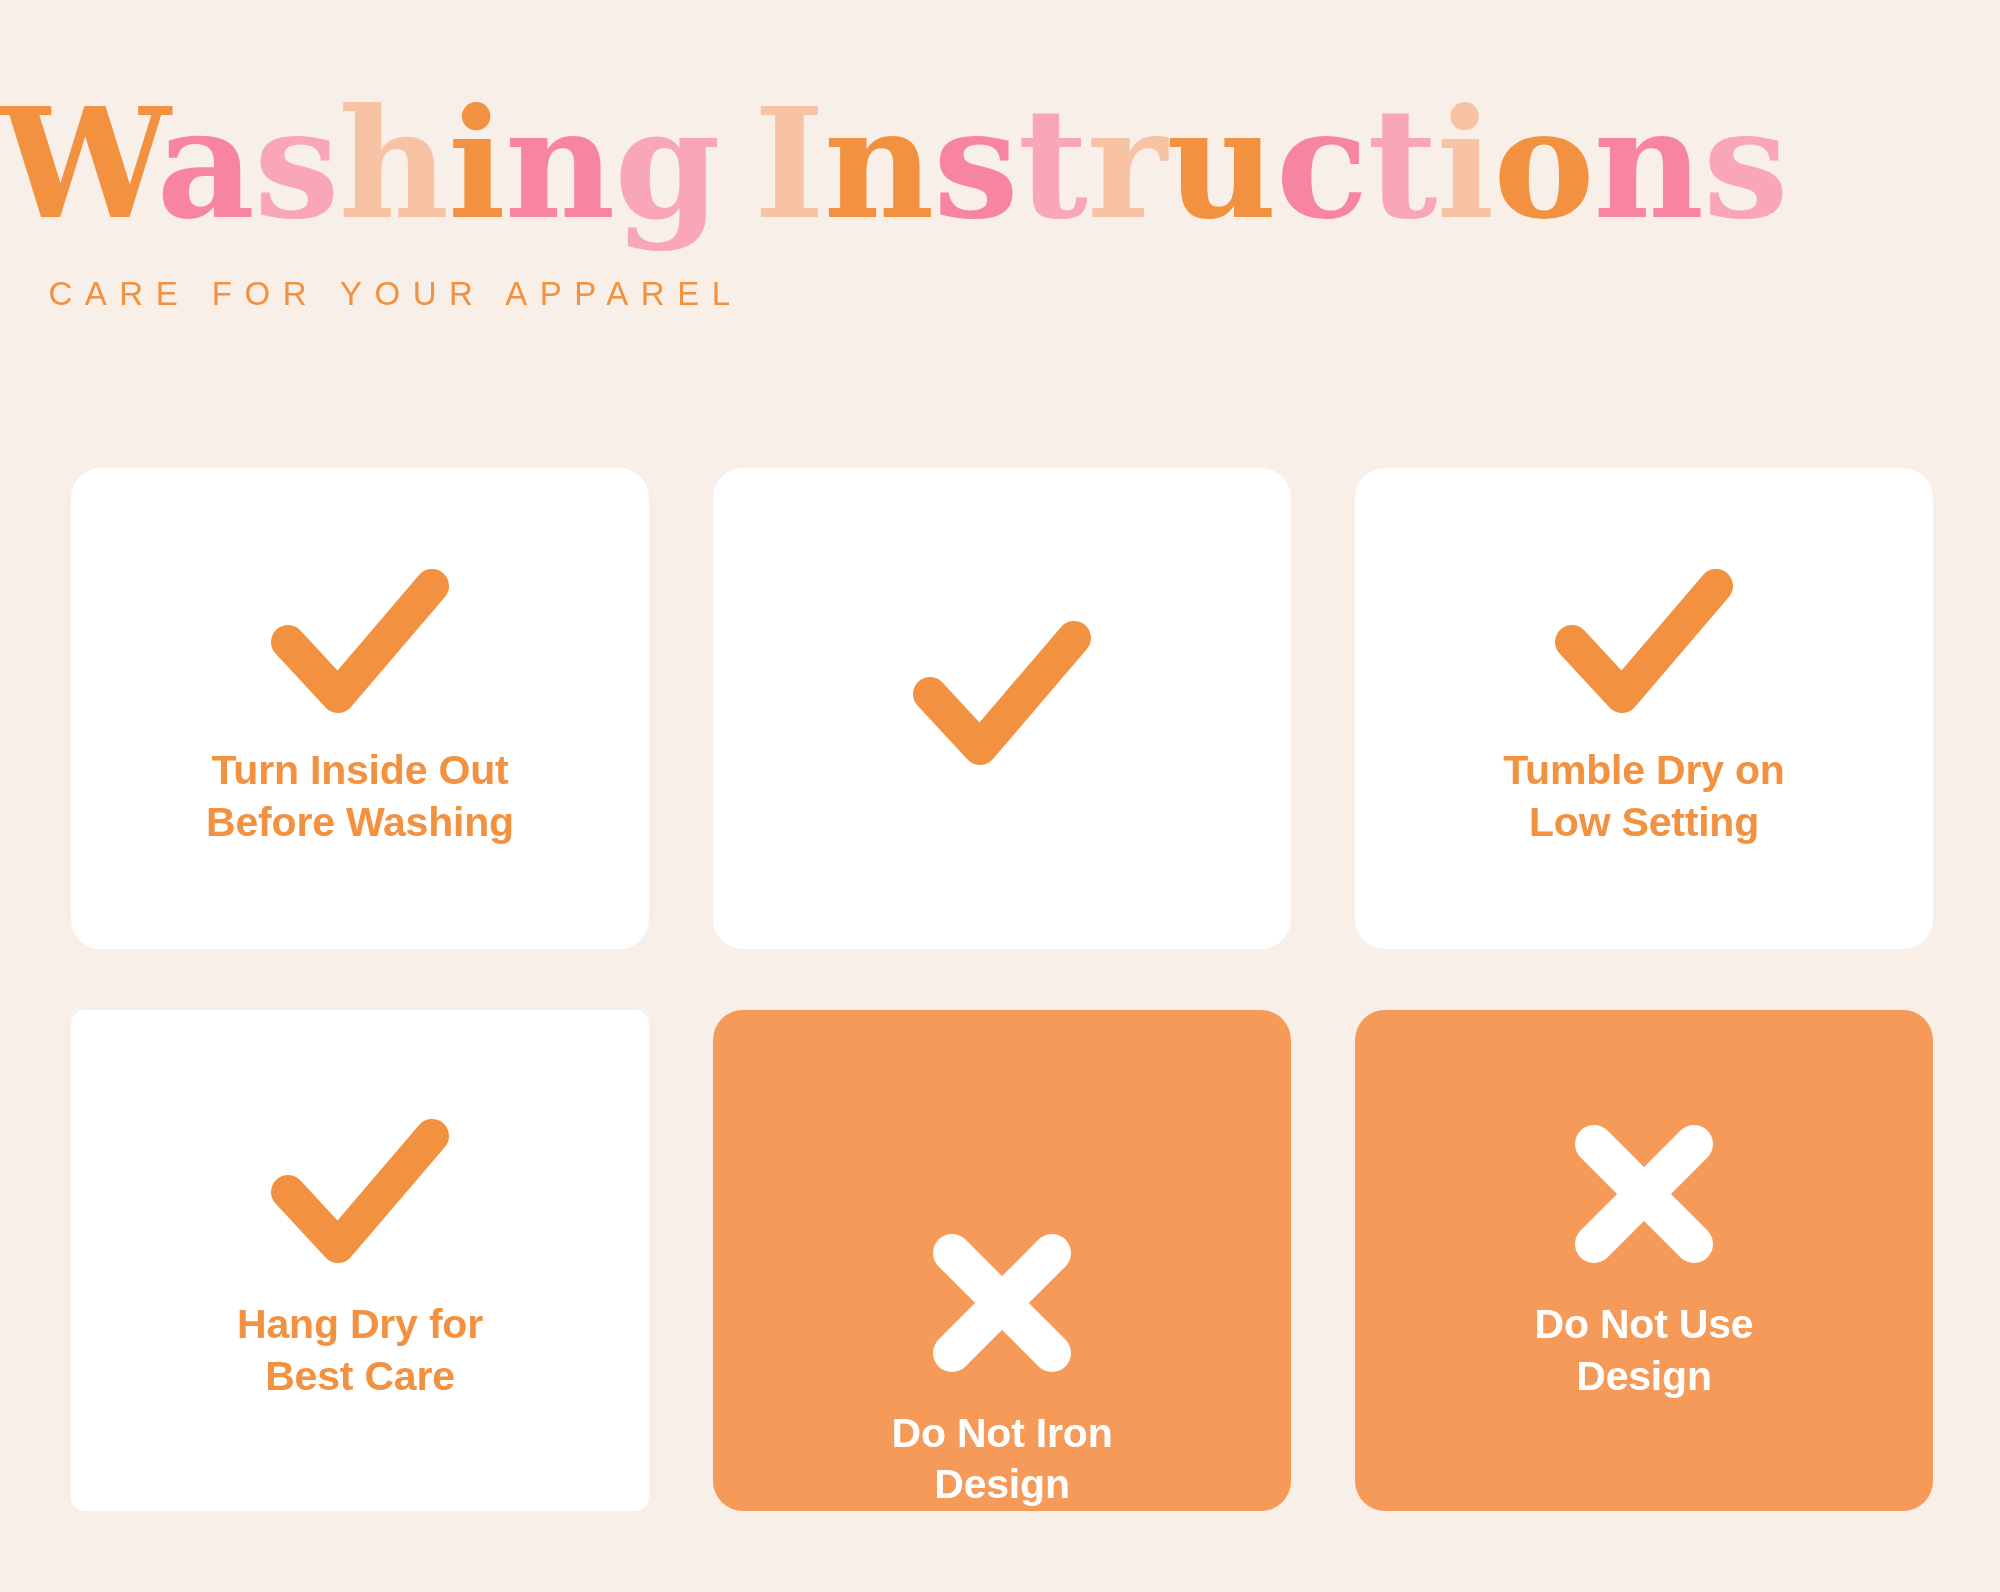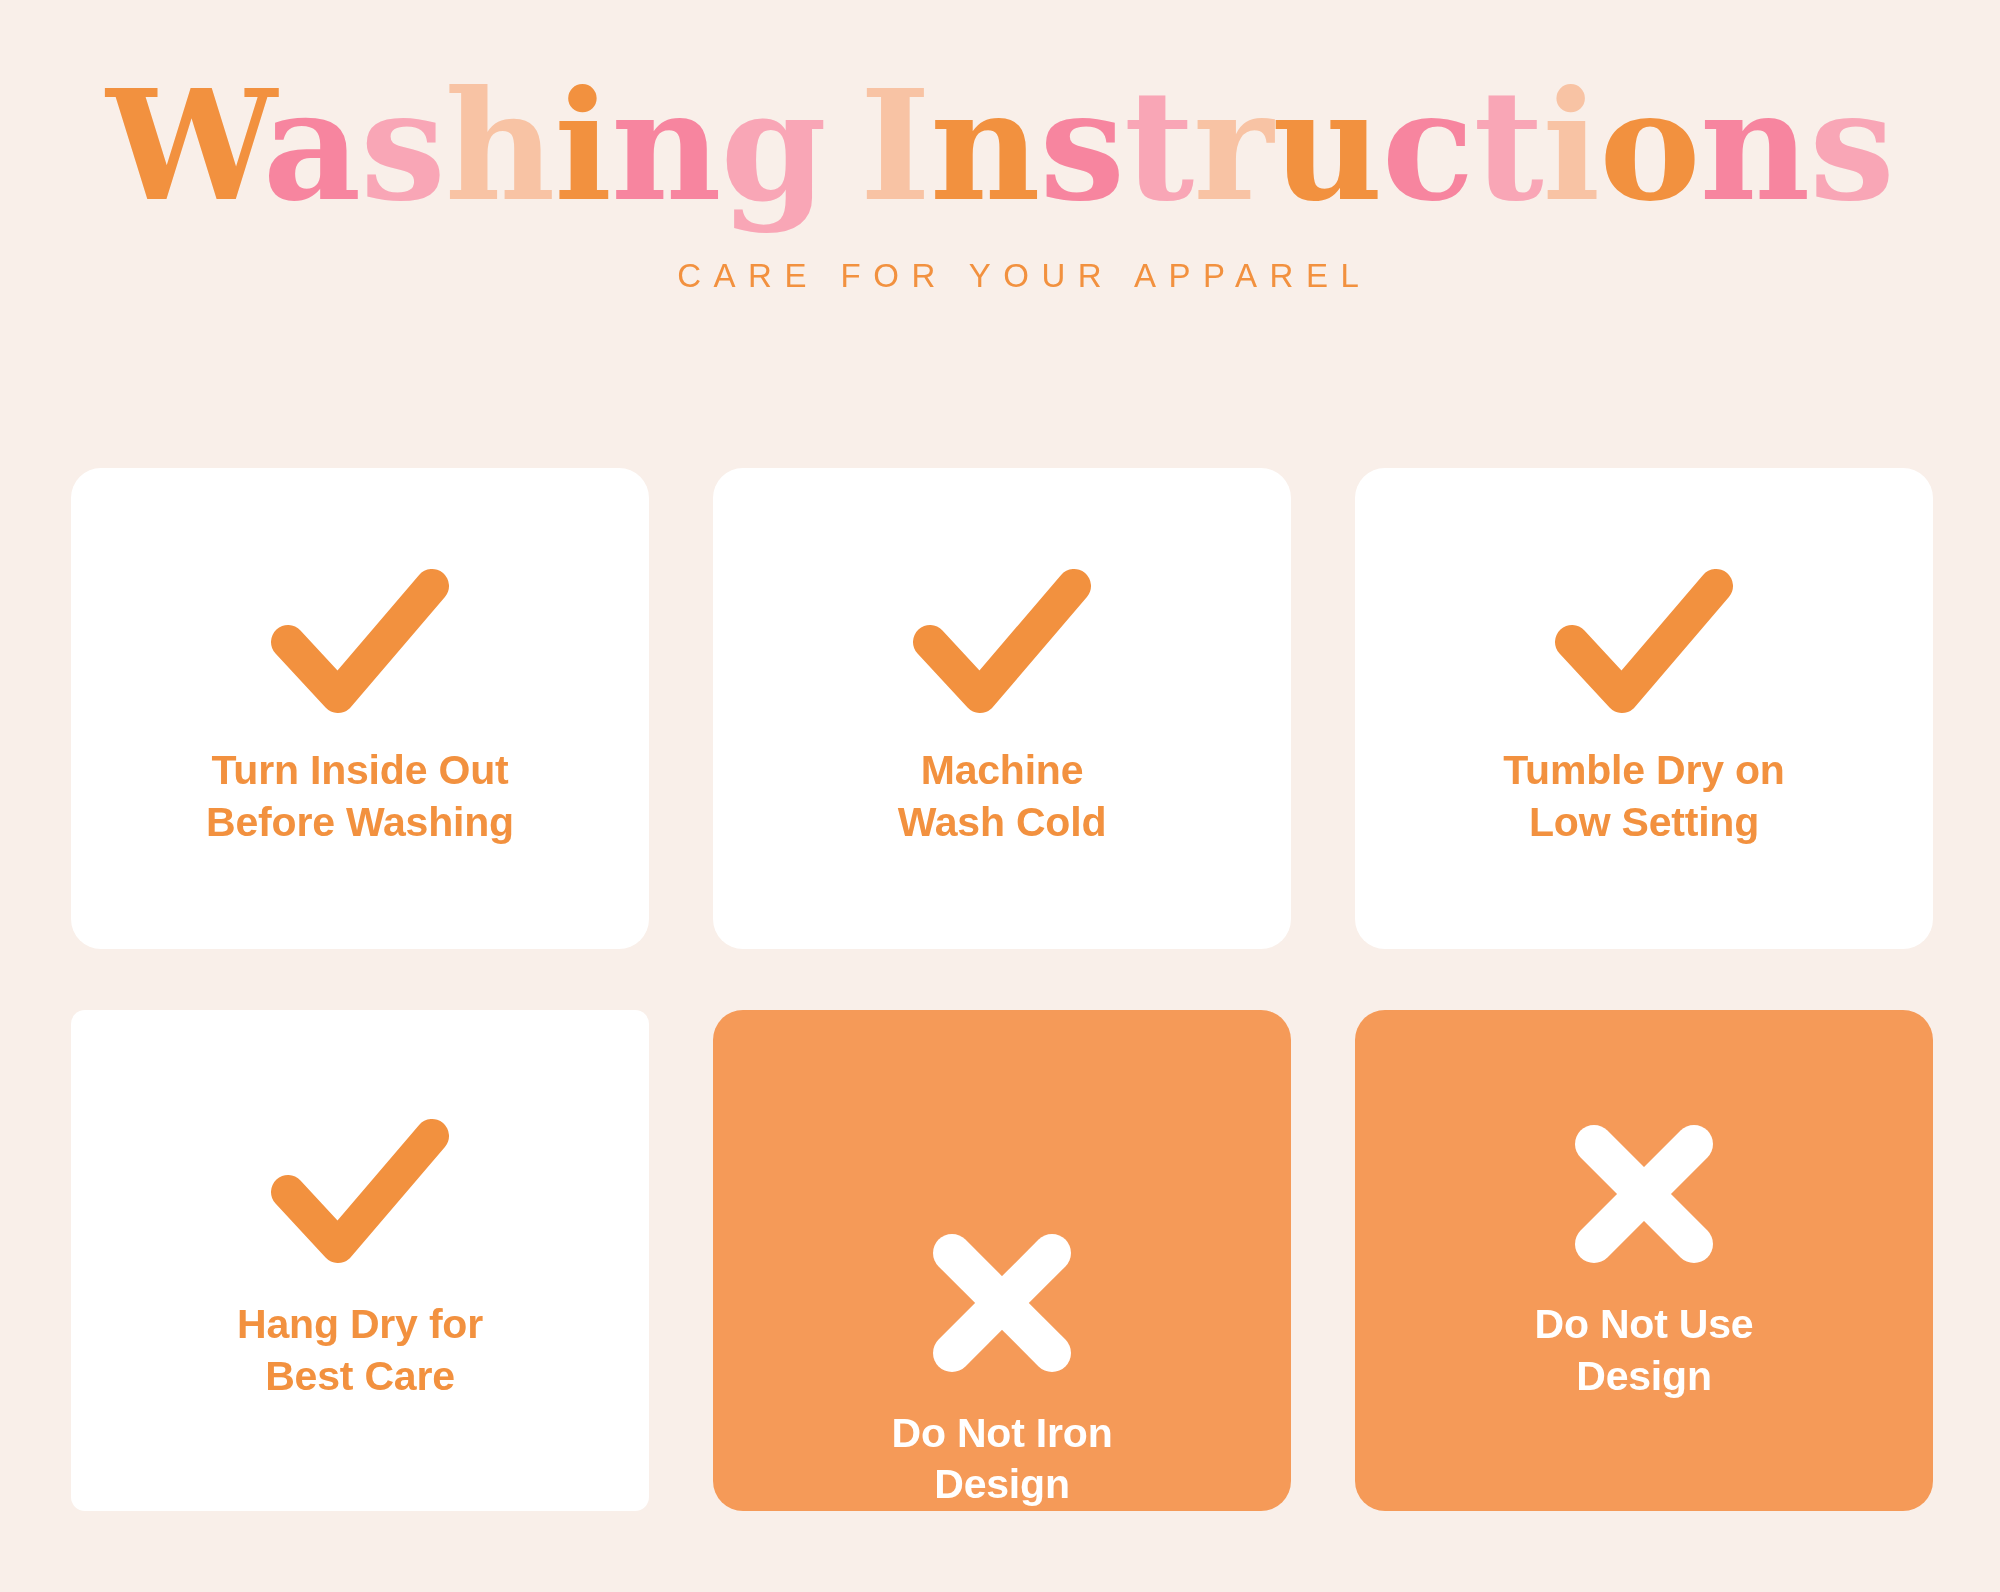--- a/index.html
+++ b/index.html
@@ -19,24 +19,23 @@
     position: relative;
     width: 2000px;
     height: 1592px;
     background: #F9EFE9;
     box-sizing: border-box;
   }
 
   
   .header {
     position: absolute;
-    top: 68px;
+    top: 86px;
     left: 0;
     width: 2000px;
-    text-align: center;
   }
 
   .title {
     font-family: "DejaVu Serif", "Liberation Serif", serif;
     font-weight: 700;
     font-size: 152px;
     line-height: 1.02;
     letter-spacing: -1px;
     margin: 0;
     white-space: nowrap;
@@ -125,22 +124,20 @@
         </div>
         <div class="card-label" style="color: rgb(242, 145, 63);">Turn Inside Out
 Before Washing</div>
       </div>
       <div class="card light" style="background: rgb(255, 255, 255);">
         <div class="icon-wrap">
           <svg viewBox="0 0 178 150" width="178" height="150">
             <path d="M17 73 L67 127 L161 17" fill="none" stroke="#F2913F" stroke-width="34" stroke-linecap="round" stroke-linejoin="round"></path>
           </svg>
         </div>
-        <div class="card-label" style="color: rgb(242, 145, 63);">Machine
-Wash Cold</div>
       </div>
       <div class="card light" style="background: rgb(255, 255, 255);">
         <div class="icon-wrap">
           <svg viewBox="0 0 178 150" width="178" height="150">
             <path d="M17 73 L67 127 L161 17" fill="none" stroke="#F2913F" stroke-width="34" stroke-linecap="round" stroke-linejoin="round"></path>
           </svg>
         </div>
         <div class="card-label" style="color: rgb(242, 145, 63);">Tumble Dry on
 Low Setting</div>
       </div>

